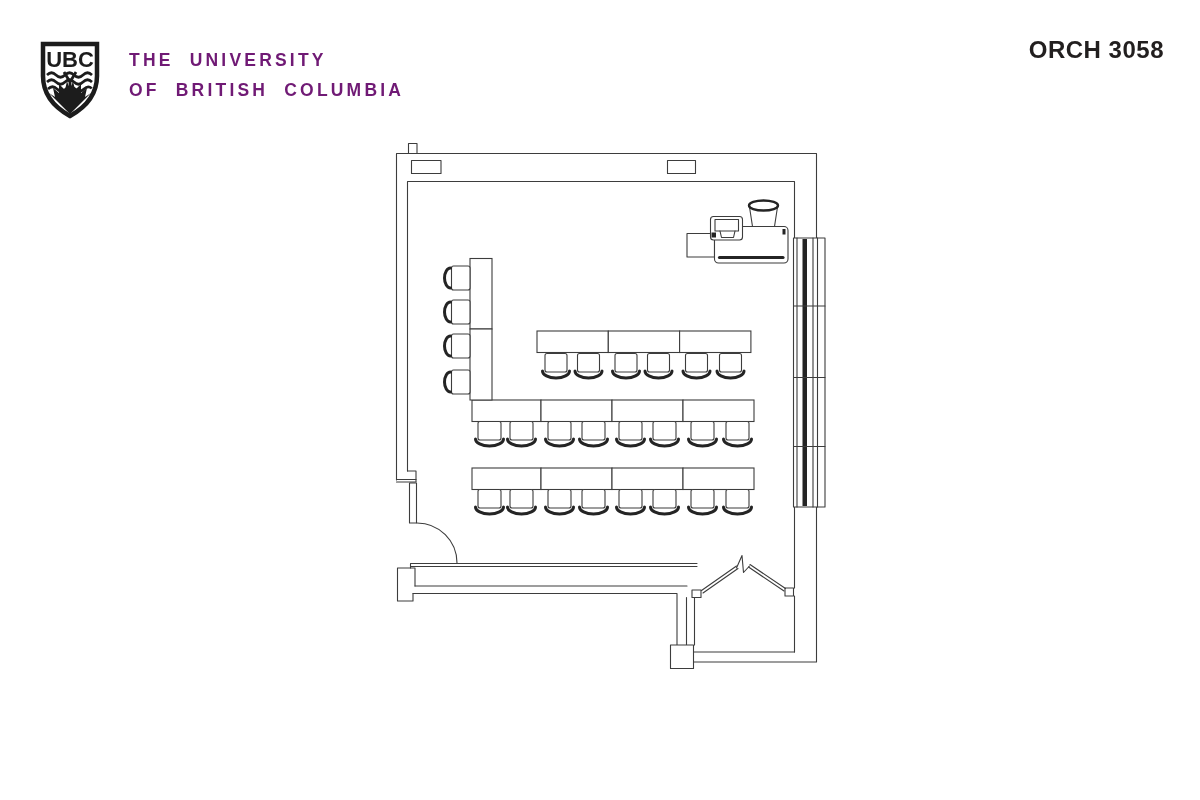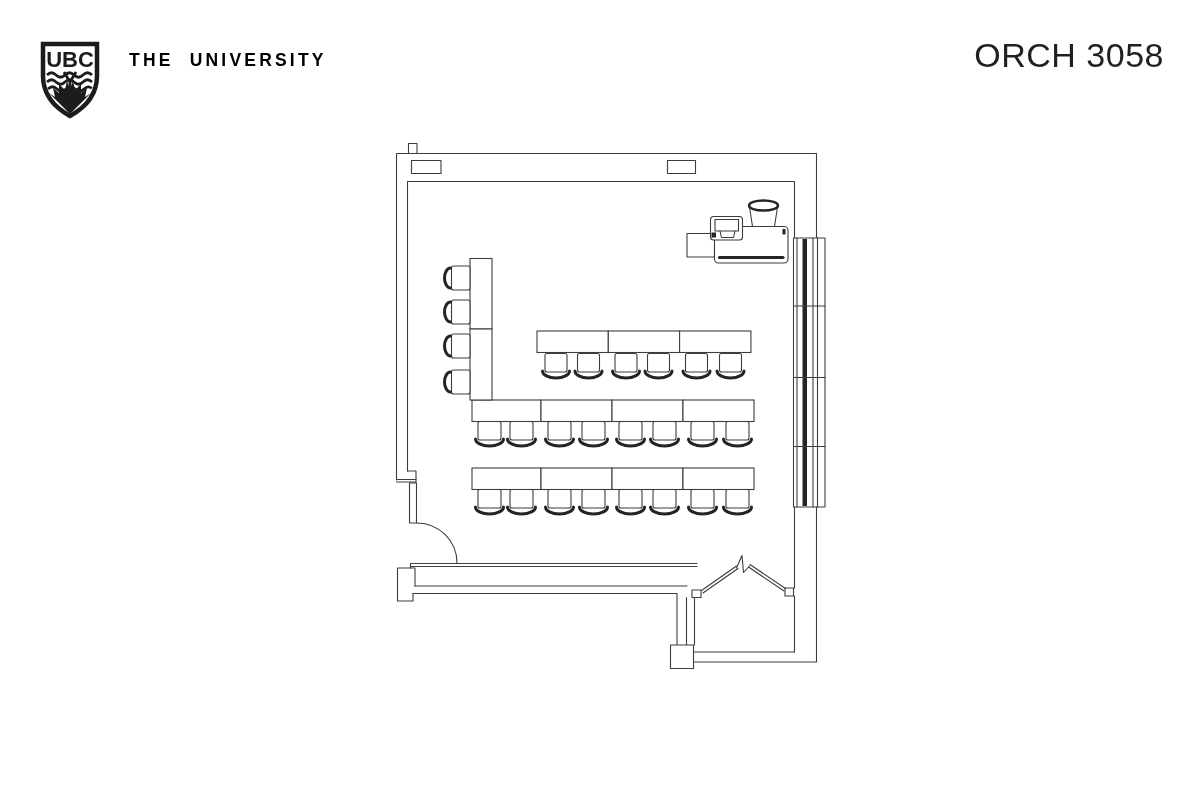--- a/index.html
+++ b/index.html
@@ -4,26 +4,26 @@
 <style>
   html,body{margin:0;padding:0;}
   body{
     width:1200px;height:800px;position:relative;overflow:hidden;
     background:#ffffff;
     font-family:"Liberation Sans", sans-serif;
   }
   .crest{position:absolute;left:38px;top:40px;width:64px;height:80px;}
   .wordmark{
     position:absolute;left:129px;top:46px;
-    font-size:17.5px;font-weight:bold;color:#000000;
+    font-size:17.5px;font-weight:bold;color:#701a75;
     letter-spacing:3.2px;word-spacing:8px;line-height:29.5px;white-space:nowrap;
   }
   .room-label{
     position:absolute;right:36px;top:36px;
-    font-size:34px;font-weight:normal;color:#221f1f;letter-spacing:0.5px;white-space:nowrap;
+    font-size:24px;font-weight:bold;color:#221f1f;letter-spacing:0.5px;white-space:nowrap;
   }
   svg.plan{position:absolute;left:0;top:0;width:1200px;height:800px;}
   .crest text{font-family:"Liberation Sans", sans-serif;font-weight:bold;}
 </style>
 </head>
 <body>
 
 <div class="crest">
   <svg viewBox="0 0 64 80" width="64" height="80">
     <path d="M5,4 H59 V36 Q59,61 32,76 Q5,61 5,36 Z" fill="#ffffff" stroke="#1c1c1c" stroke-width="4.5"></path>
@@ -33,20 +33,21 @@
       <path d="M9,42 c3,-3 6,-3 9,0 c3,3 6,3 9,0 c3,-3 6,-3 9,0 c3,3 6,3 9,0 c3,-3 6,-3 9,0"></path>
       <path d="M10,49 c3,-3 6,-3 9,0 c3,3 6,3 9,0 c3,-3 6,-3 9,0 c3,3 6,3 9,0 c2.6,-2.6 5.2,-3 7.8,-0.6"></path>
     </g>
     <path d="M26,32 L32,42 L38,32 M32,42 L32,54" stroke="#1c1c1c" stroke-width="2.8" fill="none"></path>
     <path d="M32,74 L11,53 L17,57 L15,48 L21,53 L21,44 L27,50 L29,41 L32,50 L35,41 L37,50 L43,44 L43,53 L49,48 L47,57 L53,53 Z" fill="#1c1c1c"></path>
   </svg>
 </div>
 
 <div class="wordmark">
   <div>THE UNIVERSITY</div>
+  <div>OF BRITISH COLUMBIA</div>
 </div>
 
 <div class="room-label">ORCH 3058</div>
 
 <svg class="plan" viewBox="0 0 1200 800">
   <g id="plan-root">
       <path d="M396.5,480 L396.5,153.5 L816.5,153.5 L816.5,662 L693.5,662" fill="none" stroke="#3d3d3d" stroke-width="1.1" stroke-linecap="round" stroke-linejoin="round"></path>
       <path d="M408.5,153.5 L408.5,143.5 L417,143.5 L417,153.5" fill="none" stroke="#3d3d3d" stroke-width="1.1" stroke-linecap="round" stroke-linejoin="round"></path>
       <path d="M407.5,471 L407.5,181.5 L794.5,181.5 L794.5,238" fill="none" stroke="#3d3d3d" stroke-width="1.1" stroke-linecap="round" stroke-linejoin="round"></path>
       <path d="M407.5,471 L416,471 L416,481.5" fill="none" stroke="#3d3d3d" stroke-width="1.1" stroke-linecap="round" stroke-linejoin="round"></path>

